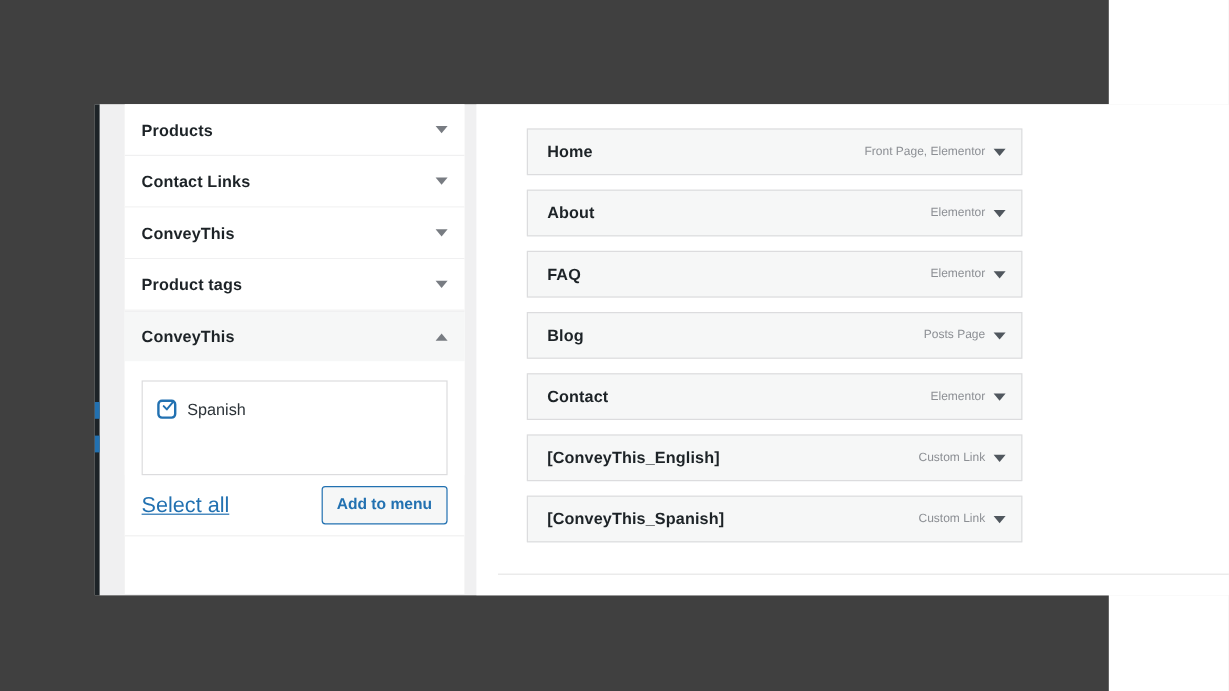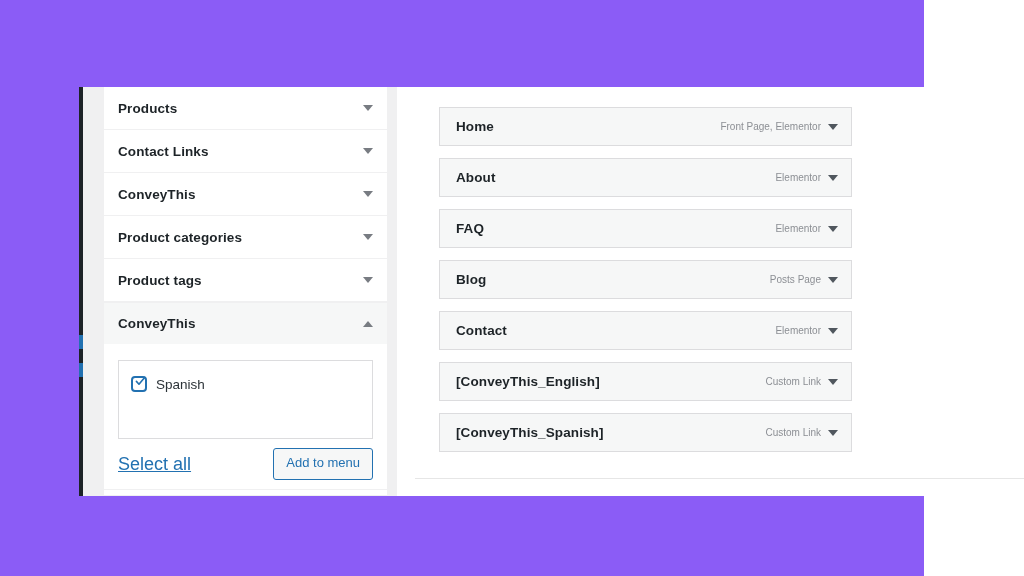--- a/index.html
+++ b/index.html
@@ -14,21 +14,21 @@
     overflow: hidden;
     font-family: "Liberation Sans", sans-serif;
     -webkit-font-smoothing: antialiased;
   }
 
   
   #screen {
     position: absolute;
     left: 0; top: 0;
     width: 924px; height: 576px;
-    background: #8b5cf6;
+    background: #404040;
   }
 
   
   #admin-canvas {
     position: absolute;
     left: 79px;
     top: 87px;
     width: 945px;
     height: 409px;
     background: #f0f0f1;
@@ -190,20 +190,21 @@
   .btn-secondary {
     font-family: "Liberation Sans", sans-serif;
     font-size: 13px;
     color: #2271b1;
     background: #f6f7f7;
     border: 1px solid #2271b1;
     border-radius: 3px;
     padding: 5px 12px 6px 12px;
     cursor: pointer;
     line-height: 1.4;
+    font-weight: bold;
   }
 
   
   #menu-items-list {
     position: absolute;
     left: 439px;
     top: 107px;
     width: 413px;
   }
   .menu-item-row {
@@ -273,26 +274,20 @@
       </div>
     </div>
 
     <div class="accordion-section">
       <div class="accordion-header">
         <span class="title">ConveyThis</span>
         <span class="toggle down"></span>
       </div>
     </div>
 
-    <div class="accordion-section">
-      <div class="accordion-header">
-        <span class="title">Product categories</span>
-        <span class="toggle down"></span>
-      </div>
-    </div>
 
     <div class="accordion-section">
       <div class="accordion-header">
         <span class="title">Product tags</span>
         <span class="toggle down"></span>
       </div>
     </div>
 
     <div class="accordion-section open">
       <div class="accordion-header">

